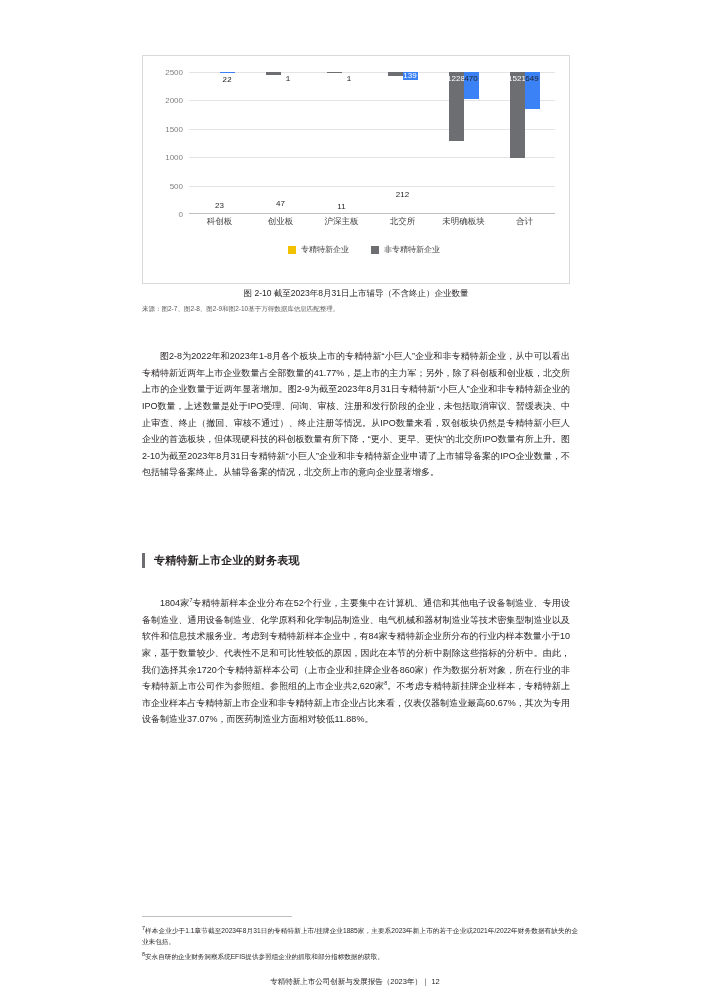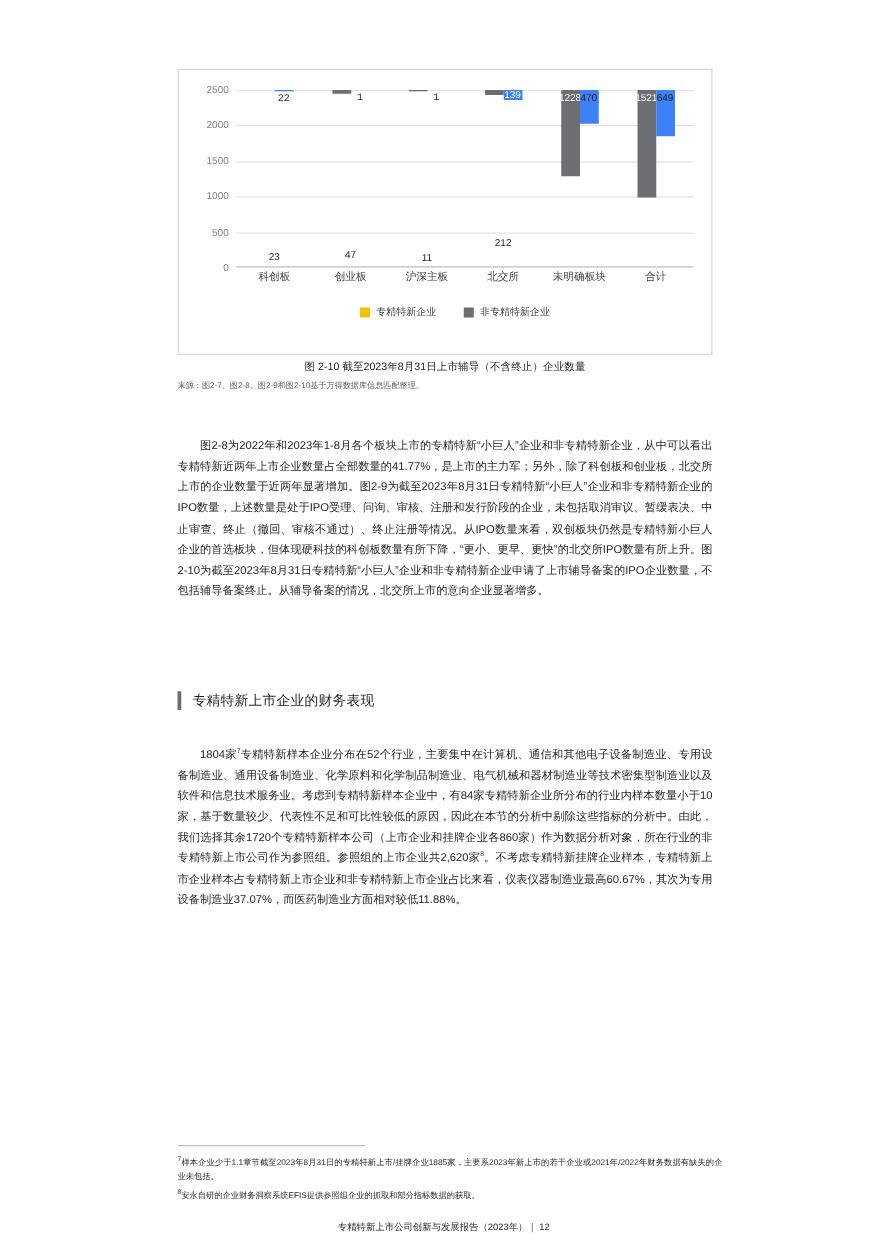--- a/index.html
+++ b/index.html
@@ -186,21 +186,21 @@
     align-items: center;
     gap: 9px;
   }
   .section-bar {
     width: 3px;
     height: 15px;
     background: #6d6e71;
   }
   .section-title {
     font-size: 11px;
-    font-weight: normal;
+    font-weight: bold;
     color: #231f20;
     letter-spacing: 0.2px;
   }
 
   
   .footnote-rule {
     position: absolute;
     left: 142px;
     top: 916px;
     width: 150px;

